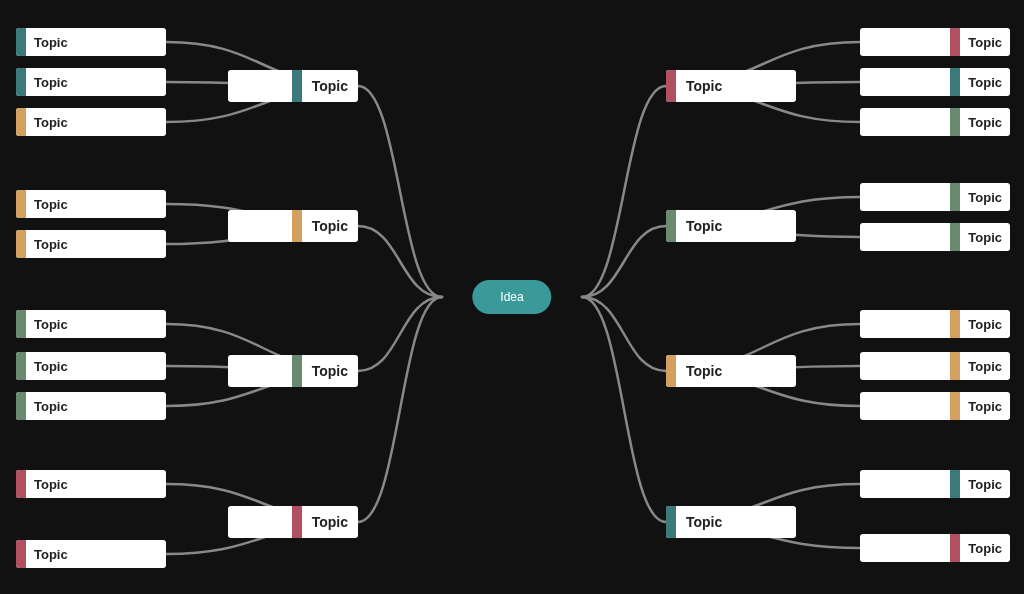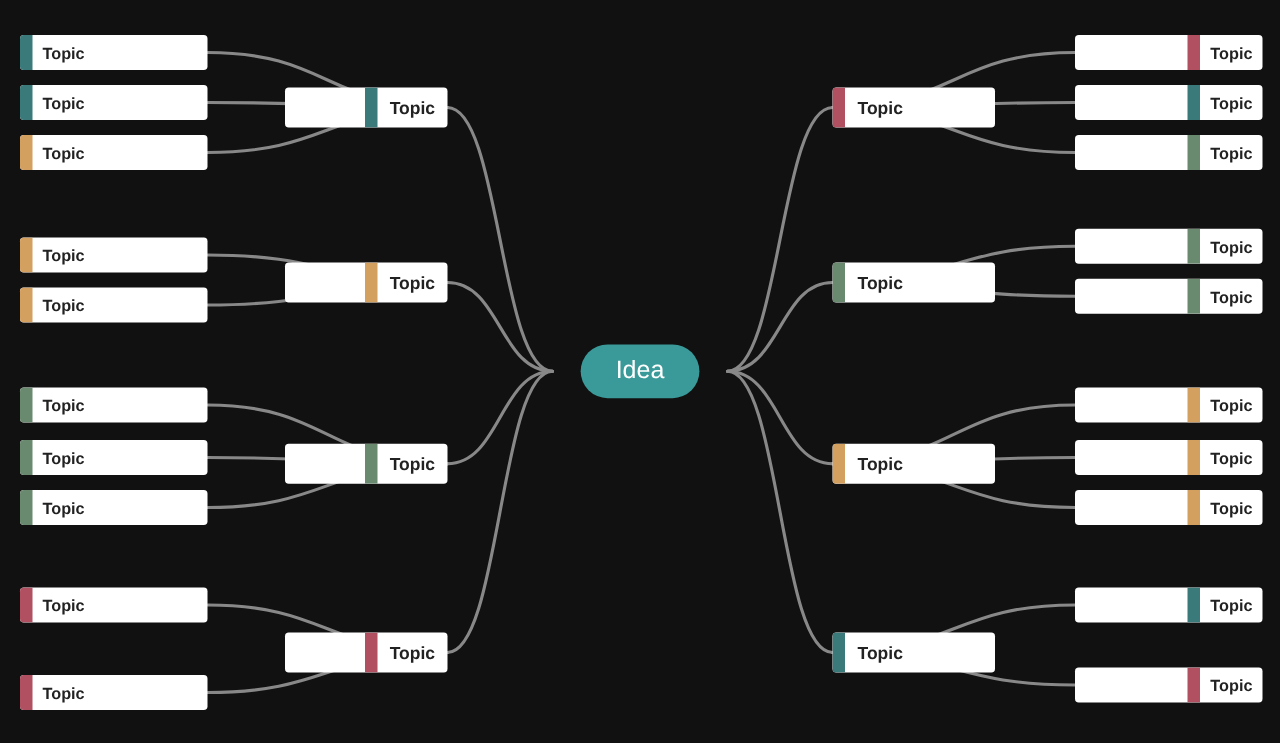--- a/index.html
+++ b/index.html
@@ -19,21 +19,21 @@
     }
     .center-node {
       position: absolute;
       left: 50%;
       top: 50%;
       transform: translate(-50%, -50%);
       background: #3a9a9a;
       border-radius: 50px;
       padding: 10px 28px;
       color: white;
-      font-size: 20px;
+      font-size: 12px;
       font-weight: 400;
       z-index: 10;
       white-space: nowrap;
     }
     
     .topic-box {
       position: absolute;
       background: white;
       border-radius: 3px;
       display: flex;

